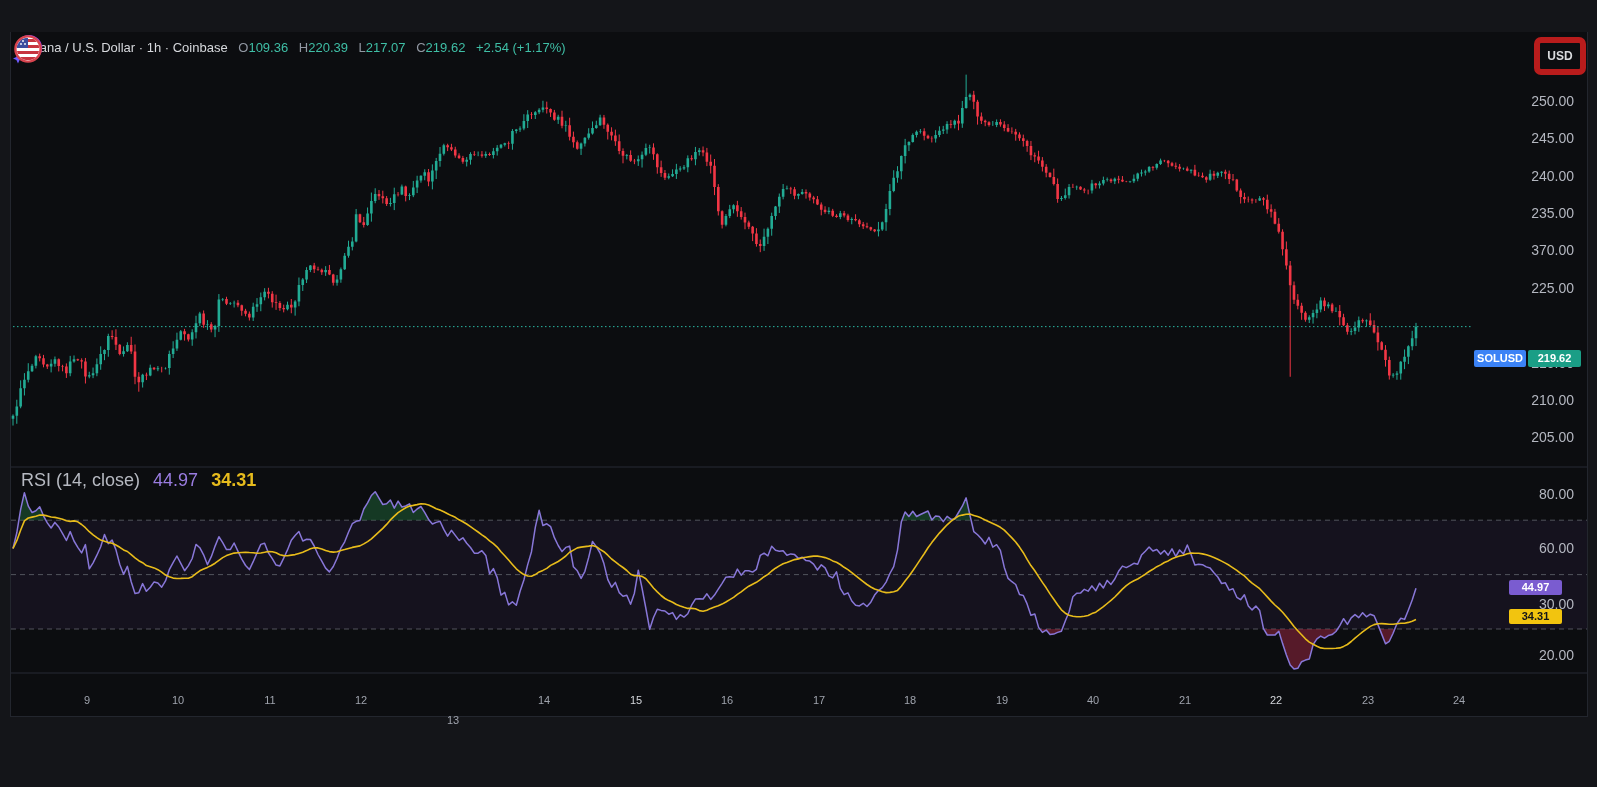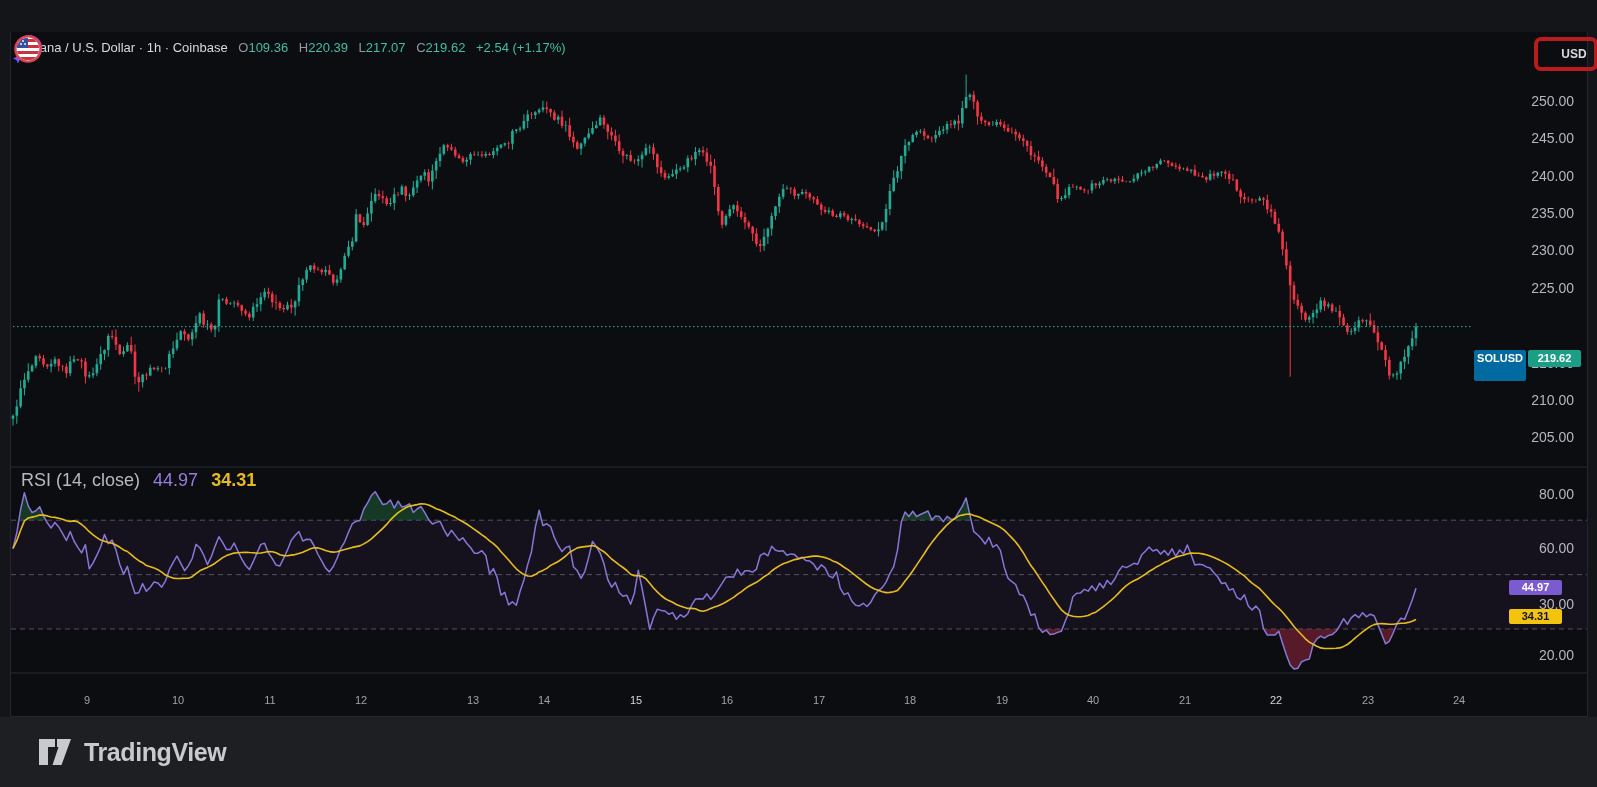--- a/index.html
+++ b/index.html
@@ -19,27 +19,27 @@
   #price-legend .k{color:#9298a3;margin-left:7px;}
   #price-legend .v{color:#3fbfa6;}
   #price-legend .chg{color:#3fbfa6;margin-left:7px;}
   #rsi-legend{left:10px;top:438px;font-size:18px;color:#b6b9c1;}
   #rsi-legend .rv{color:#9a7ce0;margin-left:8px;}
   #rsi-legend .mv{color:#e6bb1d;margin-left:8px;font-weight:700;}
   
   .axlab{position:absolute;right:13px;width:60px;text-align:right;font-size:14px;color:#b4b7c0;z-index:4;}
   
   .pill{position:absolute;z-index:6;font-size:11px;font-weight:700;text-align:center;color:#fff;border-radius:2px;}
-  #solusd-pill-sym{left:1463px;top:318px;width:52px;height:31px;line-height:17px;background:#0369a1;}
+  #solusd-pill-sym{left:1463px;top:318px;width:52px;height:17px;line-height:17px;background:#3b82f6;}
   #solusd-pill-px{left:1517px;top:318px;width:53px;height:17px;line-height:17px;background:#1a9e86;}
   #rsi-pill{left:1498px;top:548px;width:53px;height:15px;line-height:15px;background:#7a5cd0;}
   #ma-pill{left:1498px;top:577px;width:53px;height:15px;line-height:15px;background:#f2c40f;color:#15151a;}
   
-  #usd-btn{position:absolute;left:1523px;top:5px;width:40px;height:26px;border:4px solid #b91c1c;border-radius:7px;
-    color:#dadbde;font-size:12px;font-weight:700;text-align:center;line-height:26px;z-index:6;background:transparent;padding-left:16px;}
+  #usd-btn{position:absolute;left:1523px;top:5px;width:40px;height:26px;border:6px solid #b91c1c;border-radius:7px;
+    color:#dadbde;font-size:12px;font-weight:700;text-align:center;line-height:26px;z-index:6;background:transparent;}
   
   .tlab{position:absolute;top:662px;width:40px;margin-left:-20px;text-align:center;font-size:11px;color:#9fa3ad;z-index:4;}
   .tlab.b{font-weight:400;color:#d4d6db;}
   
   .pane-icon{position:absolute;z-index:6;width:34px;height:34px;}
   #spark-icon{left:1329px;top:397px;}
   #flag-icon{left:1367px;top:397px;}
   
   #footer{position:absolute;left:0;top:717px;width:1597px;height:70px;background:#1e1f23;}
   #footer .brandrow{position:absolute;left:38px;top:18px;height:34px;display:flex;align-items:center;}
@@ -92,38 +92,38 @@
       <span class="mv">34.31</span>
     </div>
 
     <div id="usd-btn">USD</div>
 
     <div id="price-axis">
         <div class="axlab" style="top: 61px;">250.00</div>
         <div class="axlab" style="top: 98px;">245.00</div>
         <div class="axlab" style="top: 136px;">240.00</div>
         <div class="axlab" style="top: 173px;">235.00</div>
-        <div class="axlab" style="top: 210px;">230.00</div>
+        <div class="axlab" style="top: 210px;">370.00</div>
         <div class="axlab" style="top: 248px;">225.00</div>
         <div class="axlab" style="top: 323px;">215.00</div>
         <div class="axlab" style="top: 360px;">210.00</div>
         <div class="axlab" style="top: 397px;">205.00</div>
       </div>
     <div id="rsi-axis">
         <div class="axlab" style="top: 454px;">80.00</div>
         <div class="axlab" style="top: 508px;">60.00</div>
         <div class="axlab" style="top: 564px;">30.00</div>
         <div class="axlab" style="top: 615px;">20.00</div>
       </div>
     <div id="time-axis">
         <div class="tlab" style="left: 76px;">9</div>
         <div class="tlab" style="left: 167px;">10</div>
         <div class="tlab" style="left: 259px;">11</div>
         <div class="tlab" style="left: 350px;">12</div>
-        <div class="tlab" style="left: 462px;">13</div>
+        <div class="tlab" style="left: 442px; margin-top: 20px;">13</div>
         <div class="tlab" style="left: 533px;">14</div>
         <div class="tlab b" style="left: 625px;">15</div>
         <div class="tlab" style="left: 716px;">16</div>
         <div class="tlab" style="left: 808px;">17</div>
         <div class="tlab" style="left: 899px;">18</div>
         <div class="tlab" style="left: 991px;">19</div>
         <div class="tlab" style="left: 1082px;">40</div>
         <div class="tlab" style="left: 1174px;">21</div>
         <div class="tlab b" style="left: 1265px;">22</div>
         <div class="tlab" style="left: 1357px;">23</div>
@@ -161,23 +161,14 @@
         <rect x="4" y="25" width="26" height="3" fill="#c7343f"></rect>
         <rect x="4" y="6" width="13" height="10" fill="#3c4d9e"></rect>
         <circle cx="8" cy="9" r="0.9" fill="#fff"></circle>
           <circle cx="12" cy="9" r="0.9" fill="#fff"></circle>
         <circle cx="10" cy="12" r="0.9" fill="#fff"></circle>
           <circle cx="14" cy="12" r="0.9" fill="#fff"></circle>
       </g>
     </svg>
   </div>
 
-  <div id="footer">
-    <div class="brandrow">
-      <svg width="34" height="30" viewBox="0 0 34 30">
-        <path d="M1 2 H17 V10 H10 V28 H1 Z" fill="#c9cacd"></path>
-        <path d="M19 2 H33 L23.5 28 H14.5 L20.5 10 H19 Z" fill="#c9cacd"></path>
-      </svg>
-      <span class="brand">TradingView</span>
-    </div>
-  </div>
 
 </div>
 
 </body></html>

